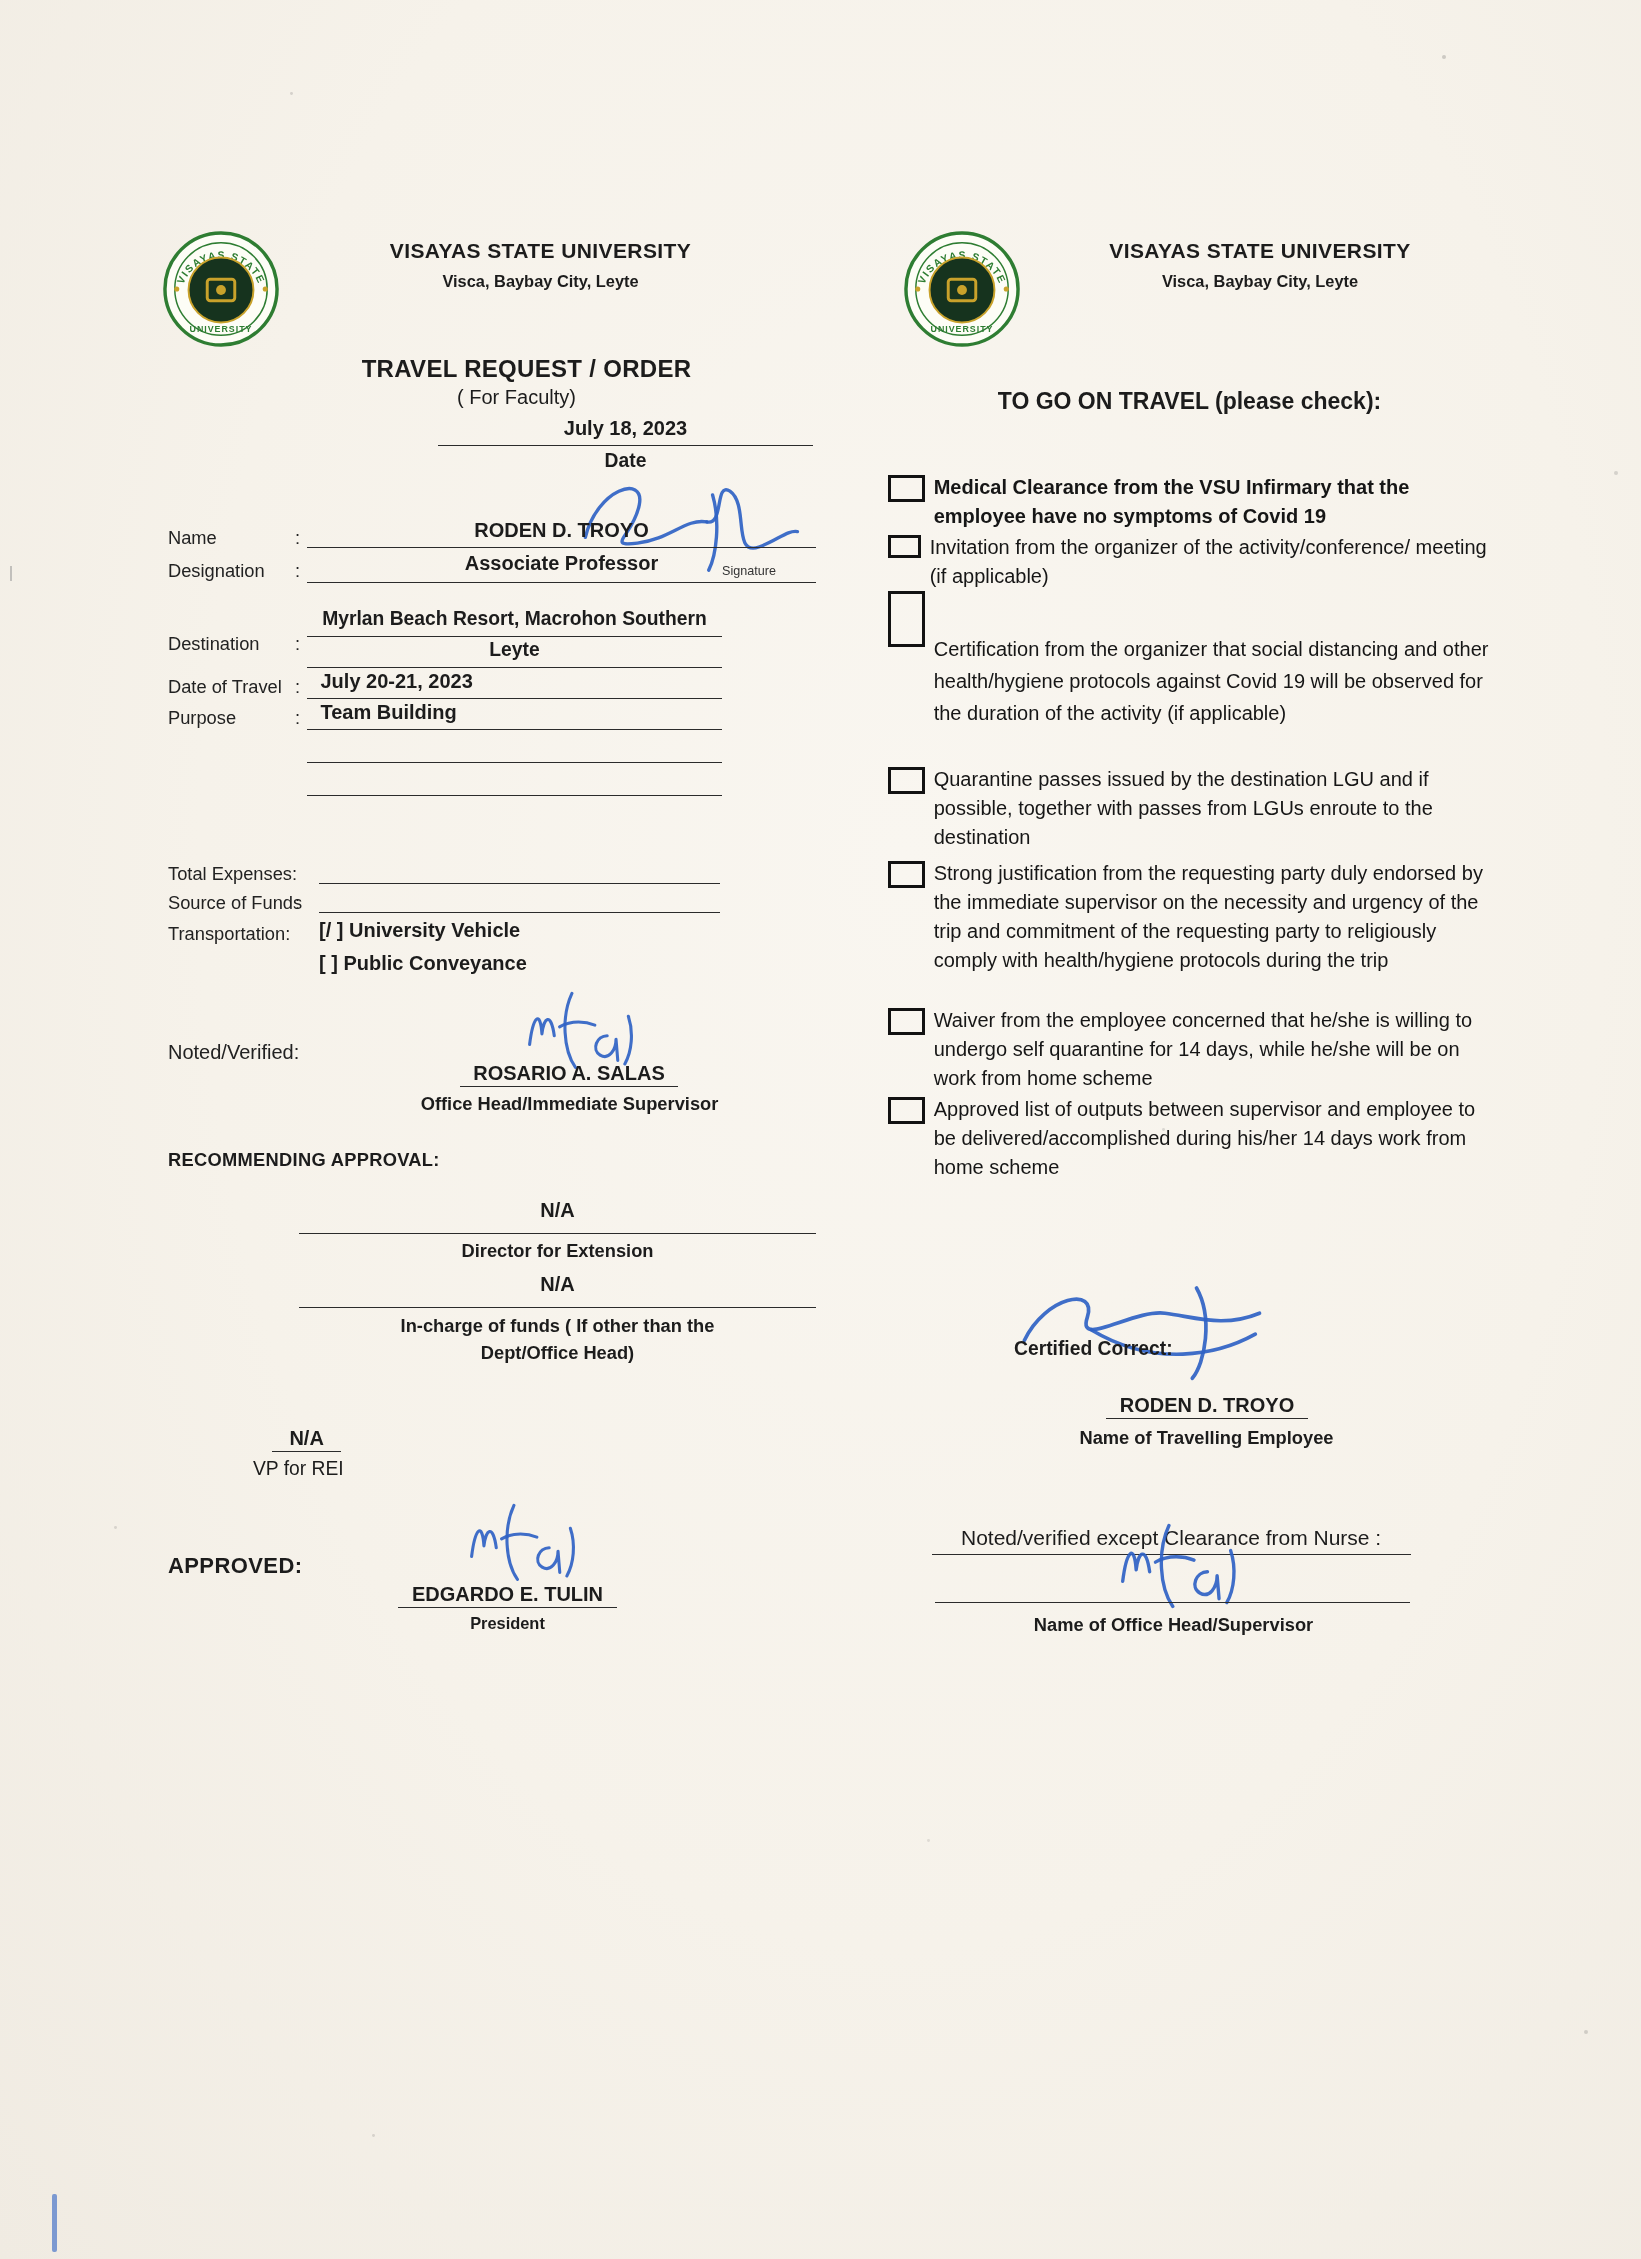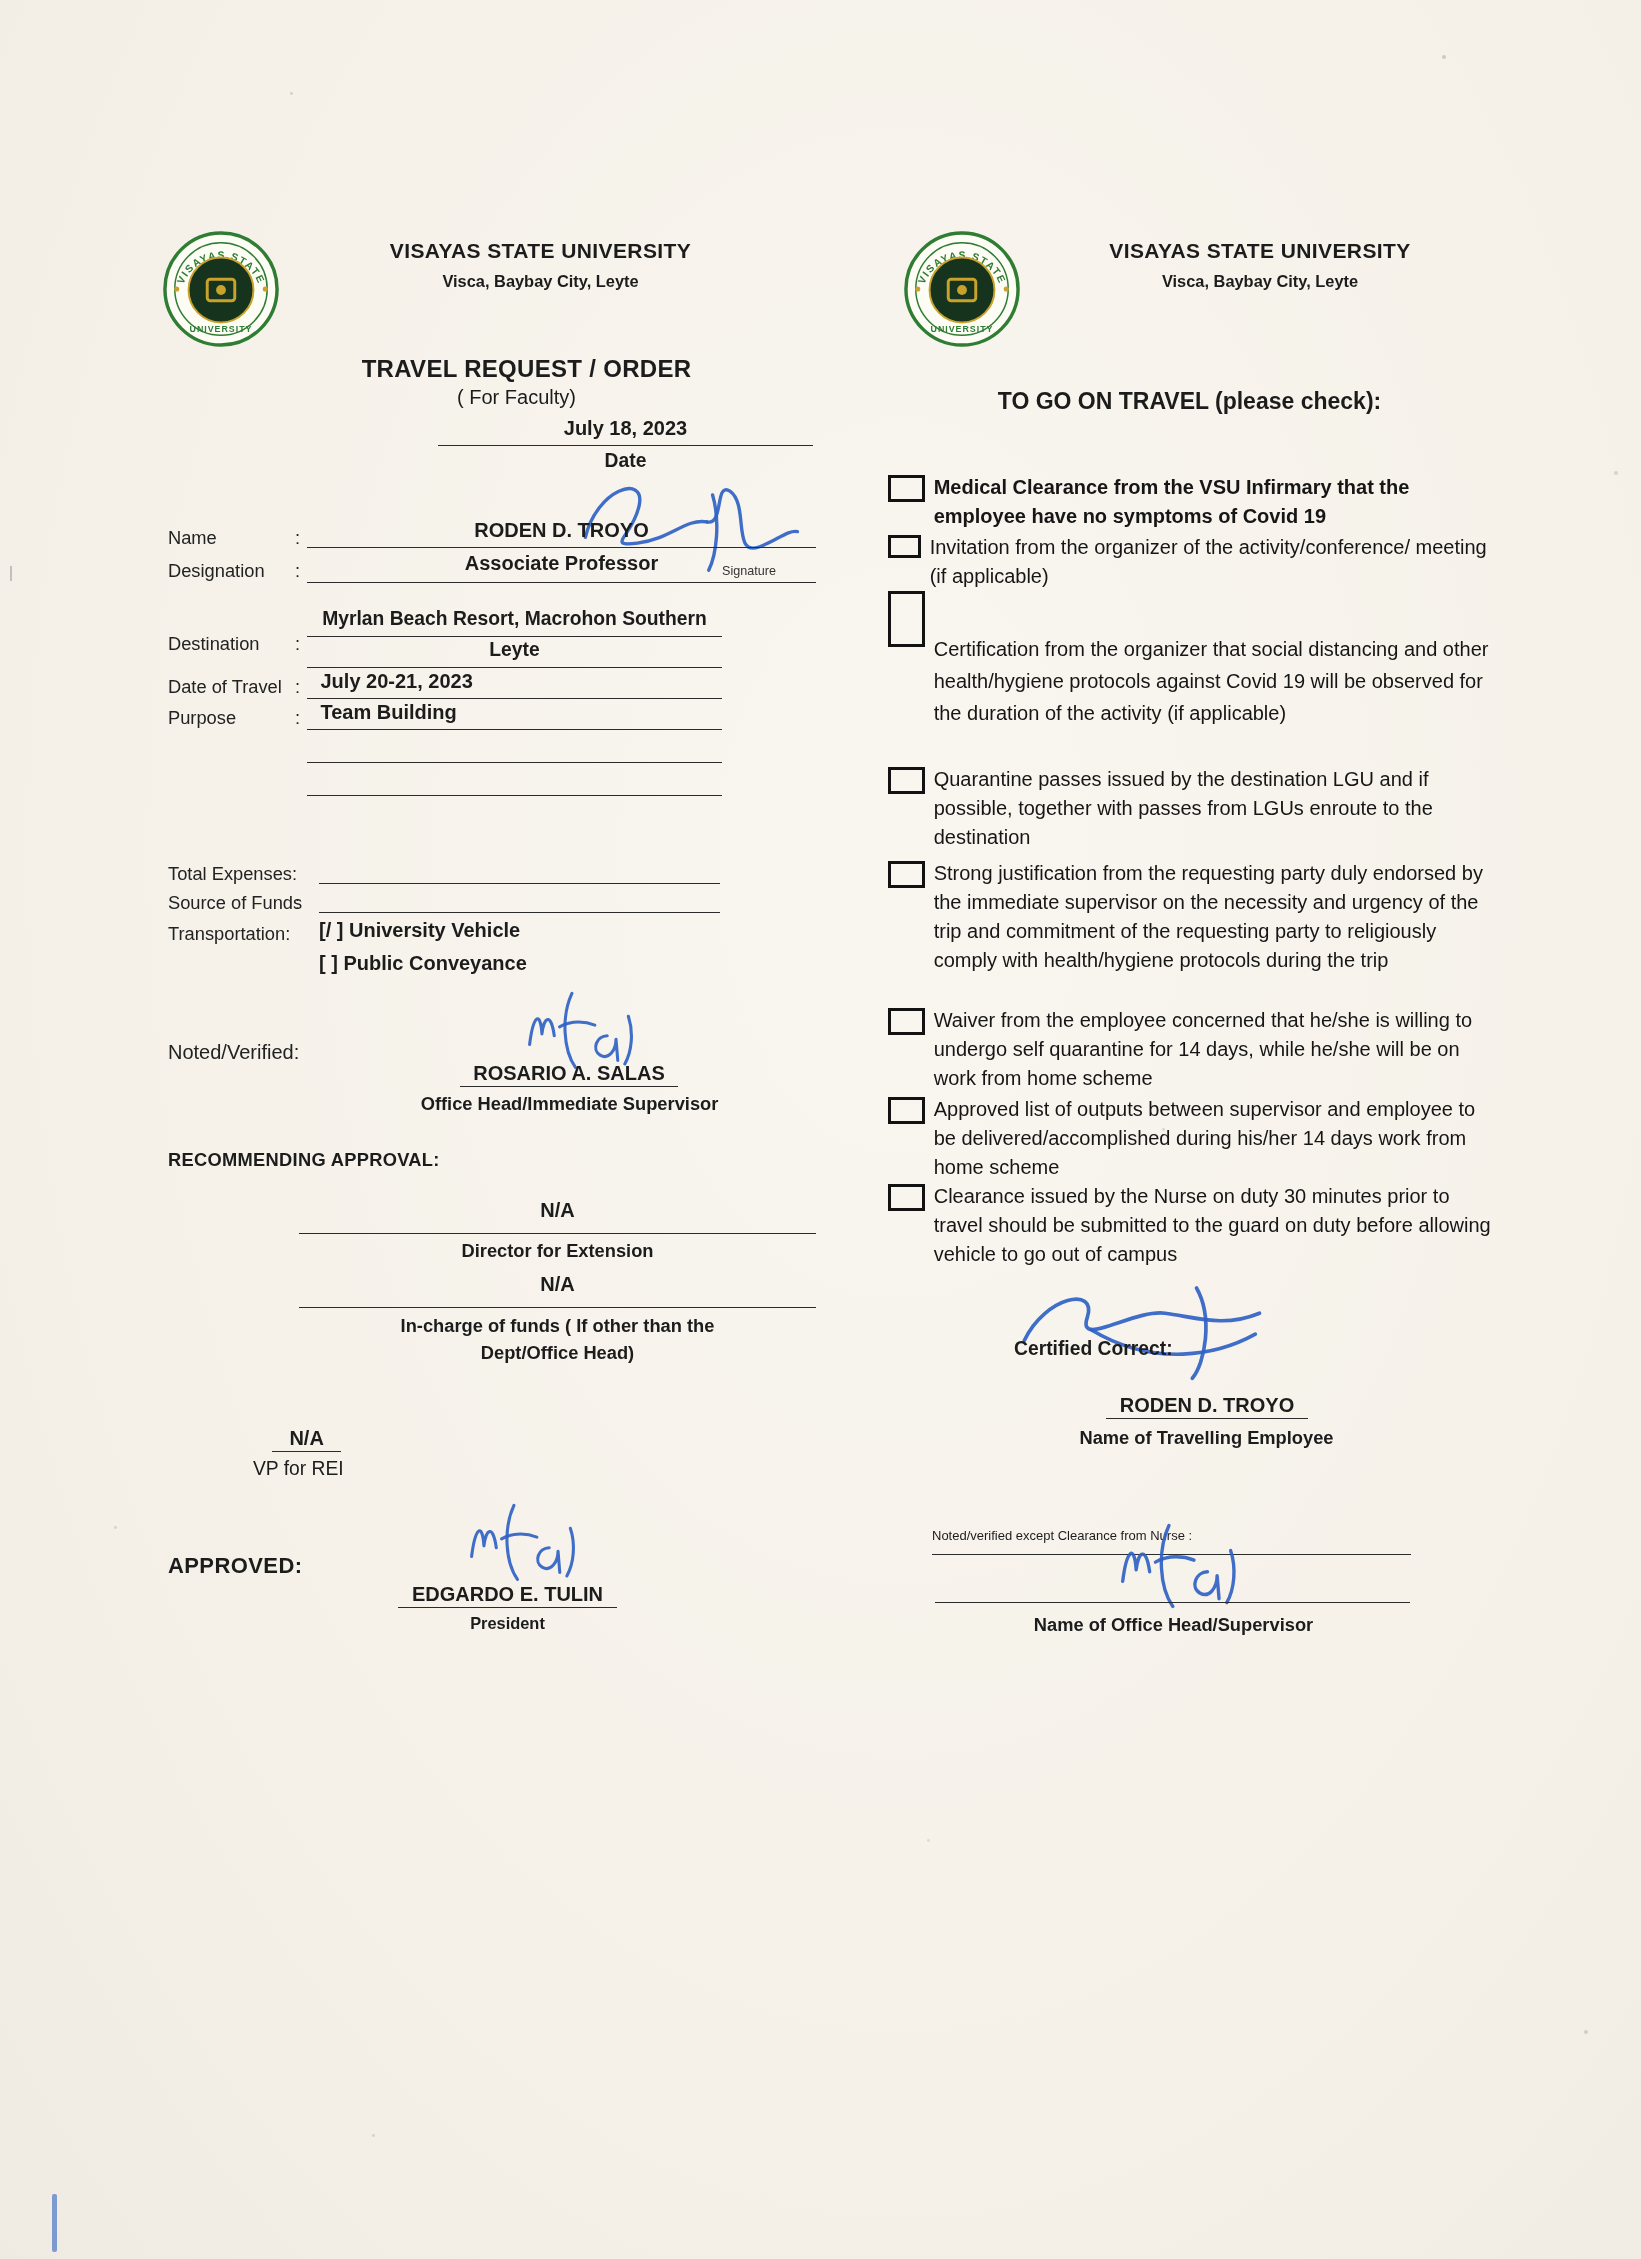--- a/index.html
+++ b/index.html
@@ -203,38 +203,34 @@
     <span class="chk-text">Strong justification from the requesting party duly endorsed by the immediate supervisor on the necessity and urgency of the trip and commitment of the requesting party to religiously comply with health/hygiene protocols during the trip</span>
   </div>
   <div class="abs chk-item" style="top:1006px;">
     <span class="chkbox"></span>
     <span class="chk-text">Waiver from the employee concerned that he/she is willing to undergo self quarantine for 14 days, while he/she will be on work from home scheme</span>
   </div>
   <div class="abs chk-item" style="top:1095px;">
     <span class="chkbox"></span>
     <span class="chk-text">Approved list of outputs between supervisor and employee to be delivered/accomplished during his/her 14 days work from home scheme</span>
   </div>
-  <div class="abs chk-item" style="top:1182px;">
-    <span class="chkbox"></span>
-    <span class="chk-text">Clearance issued by the Nurse on duty 30 minutes prior to travel should be submitted to the guard on duty before allowing vehicle to go out of campus</span>
-  </div>
 
   <svg class="abs sig" style="left:1004px; top:1267px;" width="280" height="126" viewBox="0 0 260 120">
     <path d="M16,70 C36,28 86,18 76,48 C66,78 120,40 150,44 C180,48 206,58 240,44"></path>
     <path d="M80,60 C140,96 200,84 236,64"></path>
     <path d="M180,20 C196,48 188,92 176,106"></path>
   </svg>
   <div class="abs b" style="left:1014px; top:1338px; font-size:19.3px;">Certified Correct:</div>
   <div class="abs c" style="left:1062px; top:1394px; width:290px;">
     <span class="val nameul">RODEN D. TROYO</span>
   </div>
   <div class="abs cap c" style="left:1052px; top:1427px; width:309px;">Name of Travelling Employee</div>
 
   <div class="abs ul" style="left:932px; top:1526px; width:479px; height:29px;">
-    <span style="font-size:13px;">Noted/verified except Clearance from Nurse :</span>
+    <span style="font-size:21px;margin-left:29px;">Noted/verified except Clearance from Nurse :</span>
   </div>
   <svg class="abs sig" style="left:1108px; top:1512px;" width="145" height="106" viewBox="0 0 140 110">
     <path d="M10,72 C14,40 22,32 24,60 C26,42 34,34 38,62"></path>
     <path d="M58,14 C46,40 48,78 62,98"></path>
     <path d="M44,52 C58,44 74,46 84,50"></path>
     <path d="M98,62 C86,62 80,78 90,84 C100,90 108,78 108,66 L110,90"></path>
     <path d="M122,40 C128,58 126,80 118,94"></path>
   </svg>
   <div class="abs ul" style="left:935px; top:1564px; width:475px; height:39px;"></div>
   <div class="abs cap c" style="left:966px; top:1614px; width:415px;">Name of Office Head/Supervisor</div>

